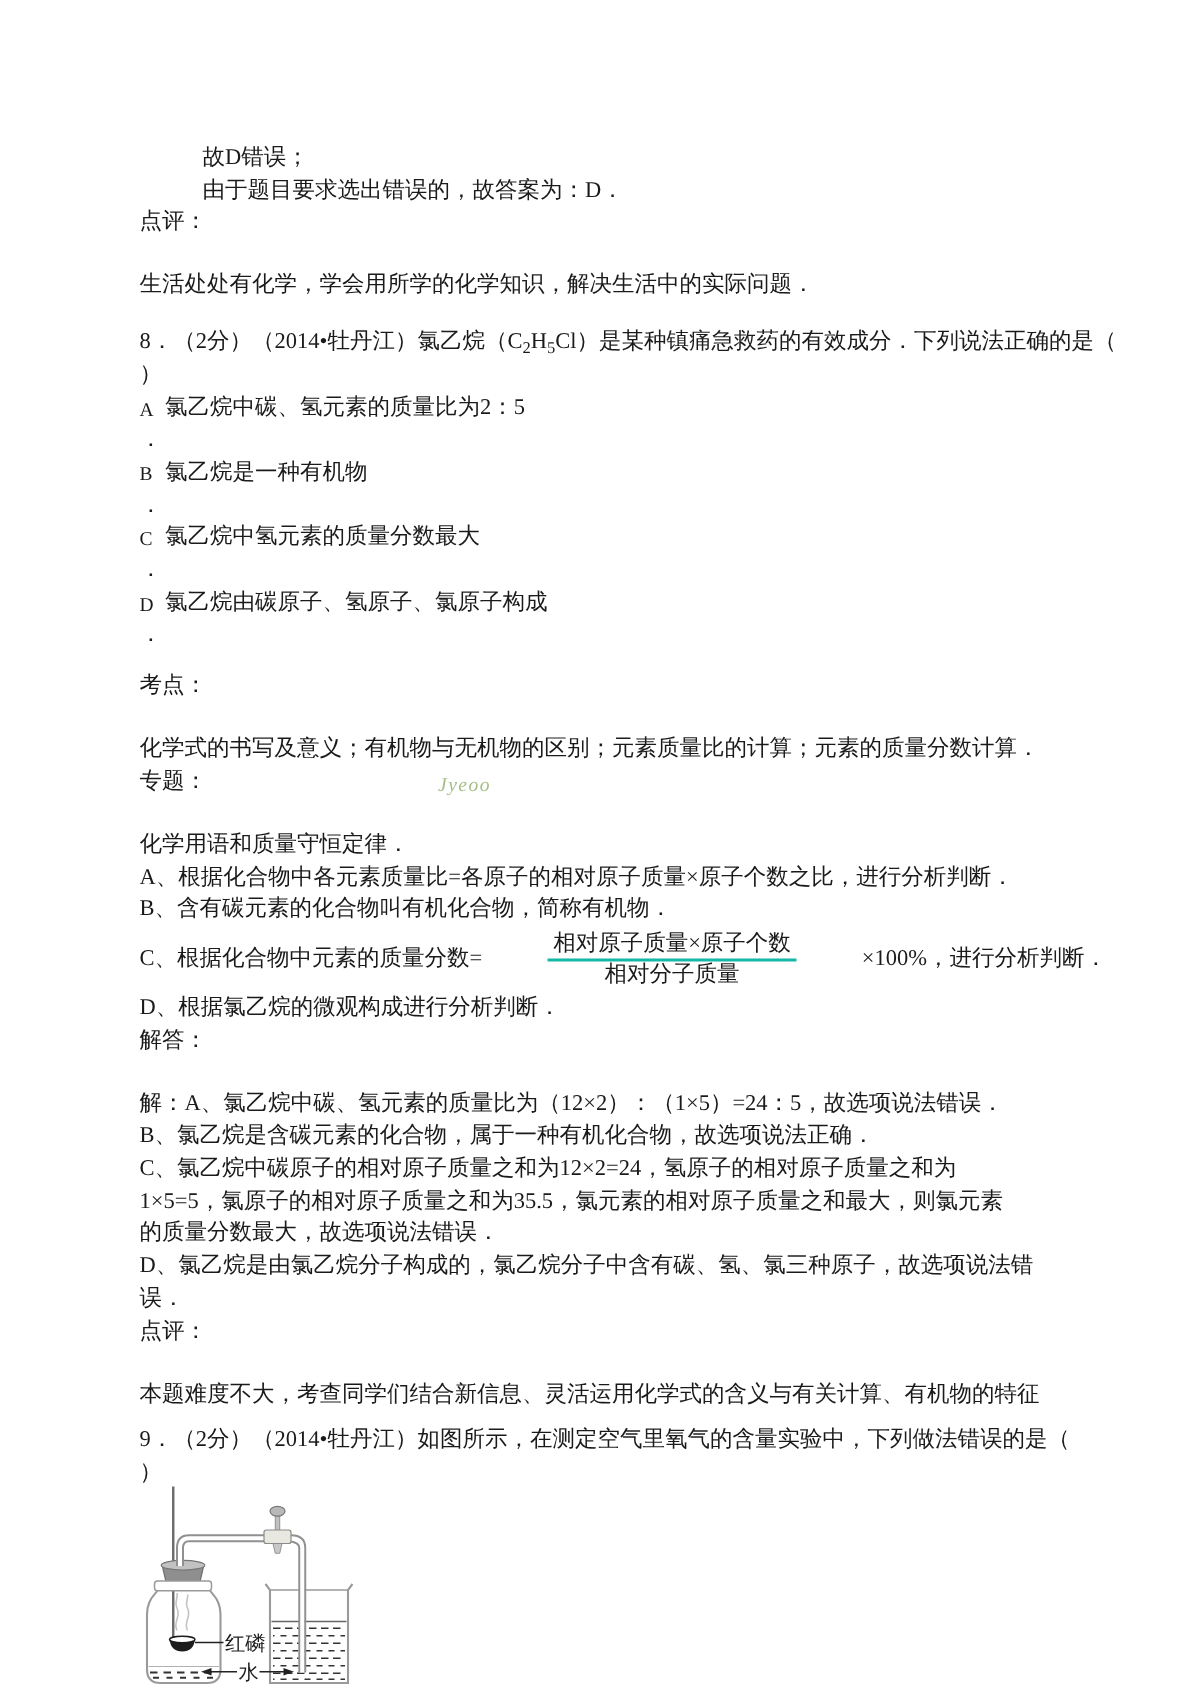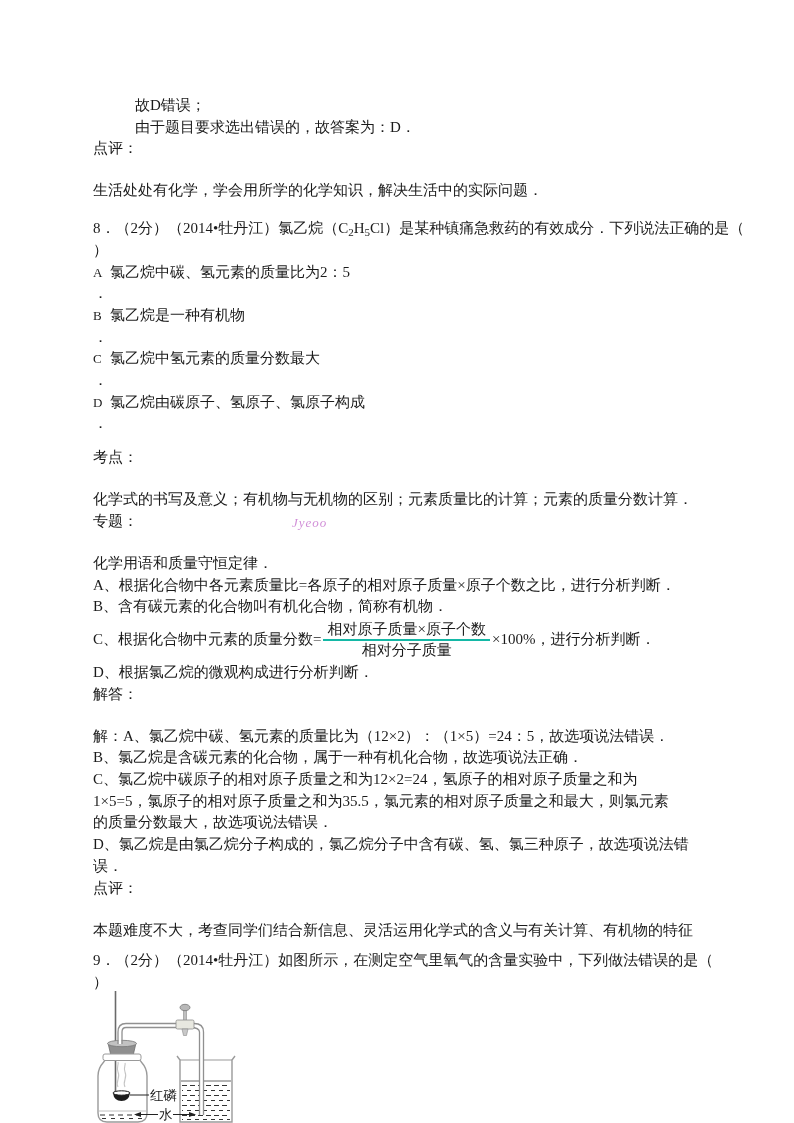--- a/index.html
+++ b/index.html
@@ -18,30 +18,30 @@
   .hang{padding-left:42px;}
   .lrow{display:flex;flex-direction:column;}
   .lrow .lbl{flex:0 0 42px;}
   .lrow .cnt{flex:1;min-width:0;}
   .opt{display:flex;}
   .opt .letter{flex:0 0 17px;font-size:13px;}
   .opt .otext{flex:1;min-width:0;}
   .sec-q8{margin-top:16px;}
   .sec-kd{margin-top:12px;}
   .sec-q9{margin-top:9px;}
-  .frow{display:flex;align-items:center;min-height:44px;}
+  .frow{display:flex;align-items:center;min-height:44px;justify-content:space-between;}
   .frow span{white-space:nowrap;}
   .frac{display:inline-block;text-align:center;line-height:19px;margin:0 2px;}
   .frac .num{display:block;border-bottom:2px solid #14b8a6;padding:0 4px;}
   .frac .den{display:block;padding:0 4px;}
   sub{font-size:11px;line-height:0;vertical-align:-3px;}
   .diagram-wrap{position:relative;margin:-8px 0 2px -5px;width:160px;height:150px;}
   .watermark{
     position:absolute;left:292px;top:512px;
-    font-size:13px;font-style:italic;color:#a21caf;opacity:.5;
+    font-size:13px;font-style:italic;color:#4d7c0f;opacity:.5;
     letter-spacing:1px;
   }
   svg text{font-family:"Liberation Serif","DejaVu Serif",serif;fill:#1a1a1a;}
 </style>
 </head>
 <body>
 
 <div class="page">
 
   <section>

